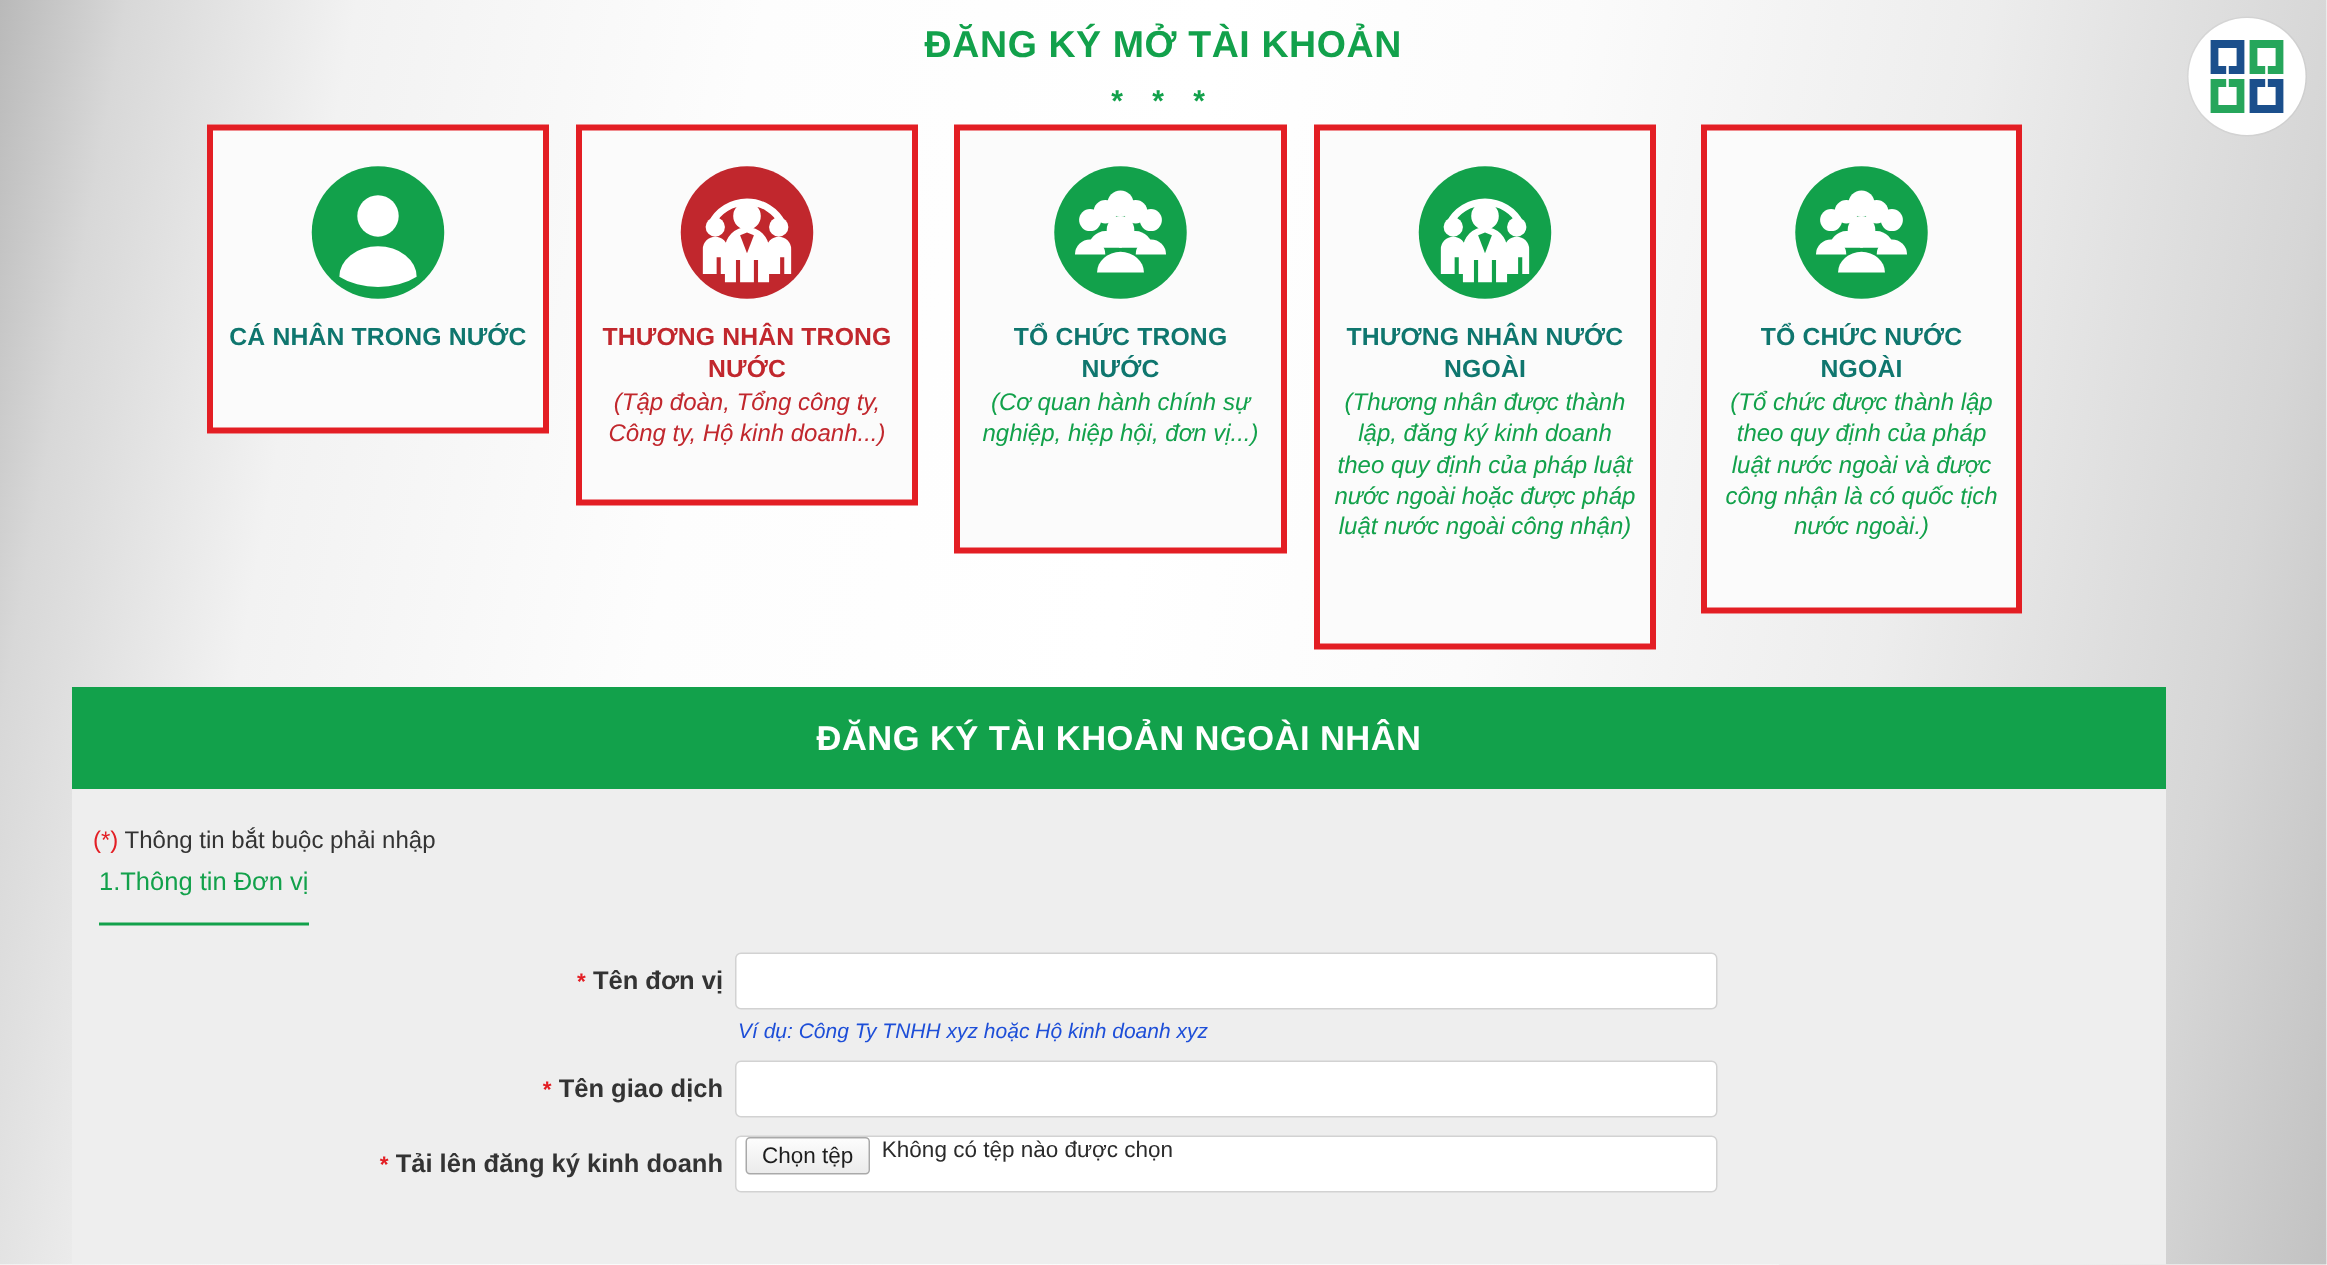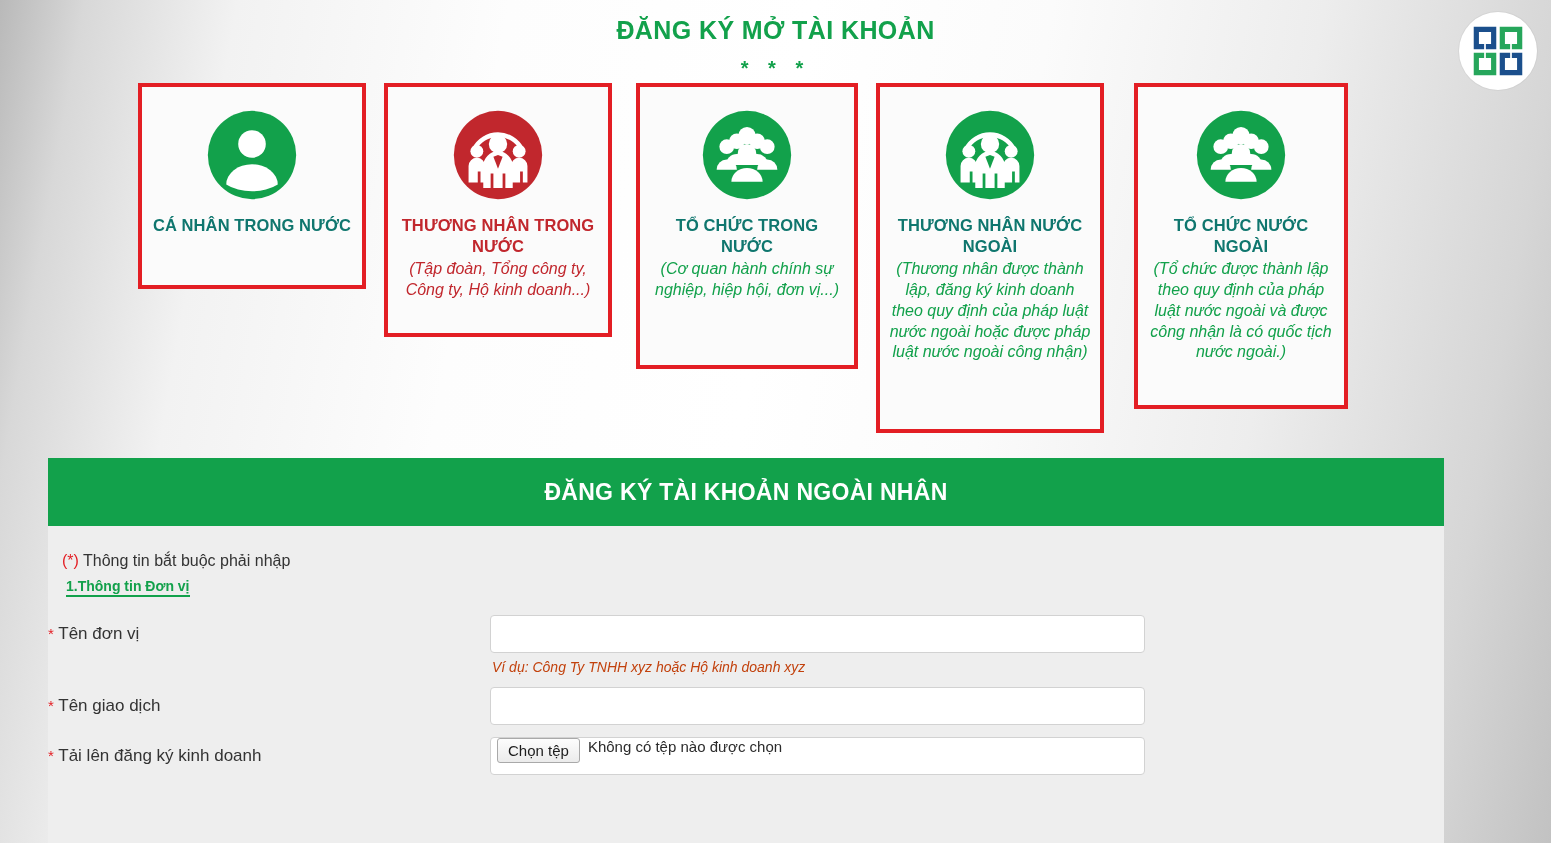--- a/index.html
+++ b/index.html
@@ -117,54 +117,56 @@
 
   .required-note {
     font-size: 16px;
     color: #333;
     padding-left: 14px;
   }
   .required-note .star { color: #E31E24; }
   .section-title {
     display: inline-block;
     margin: 8px 0 0 18px;
-    font-size: 14px;
-    font-weight: bold;
+    font-size: 17px;
+    font-weight: normal;
     color: #12A14B;
     border-bottom: 2px solid #12A14B;
-    padding-bottom: 1px;
+    padding-bottom: 17px;
   }
 
   .form { margin-top: 18px; }
   .row { display: flex; align-items: flex-start; margin-bottom: 2px; }
   .row .lbl {
     width: 442px;
+    text-align: right;
     padding: 9px 8px 0 0;
     font-size: 17px;
     color: #333;
     line-height: 1.2;
     white-space: nowrap;
+    font-weight: bold;
   }
   .row .lbl .star { color: #E31E24; font-size: 15px; }
   .row .fld { flex: 1 1 auto; max-width: 655px; }
   .row input[type="text"] {
     width: 100%;
     height: 38px;
     border: 1px solid #d2d2d2;
     border-radius: 4px;
     background: #ffffff;
     padding: 0 10px;
     font-size: 15px;
     font-family: "Liberation Sans", sans-serif;
     outline: none;
   }
   .hint {
     font-size: 14px;
     font-style: italic;
-    color: #c2410c;
+    color: #1d4ed8;
     margin: 6px 0 10px 2px;
   }
   .filebox {
     width: 100%;
     height: 38px;
     border: 1px solid #d2d2d2;
     border-radius: 4px;
     background: #ffffff;
     display: flex;
     align-items: flex-start;

